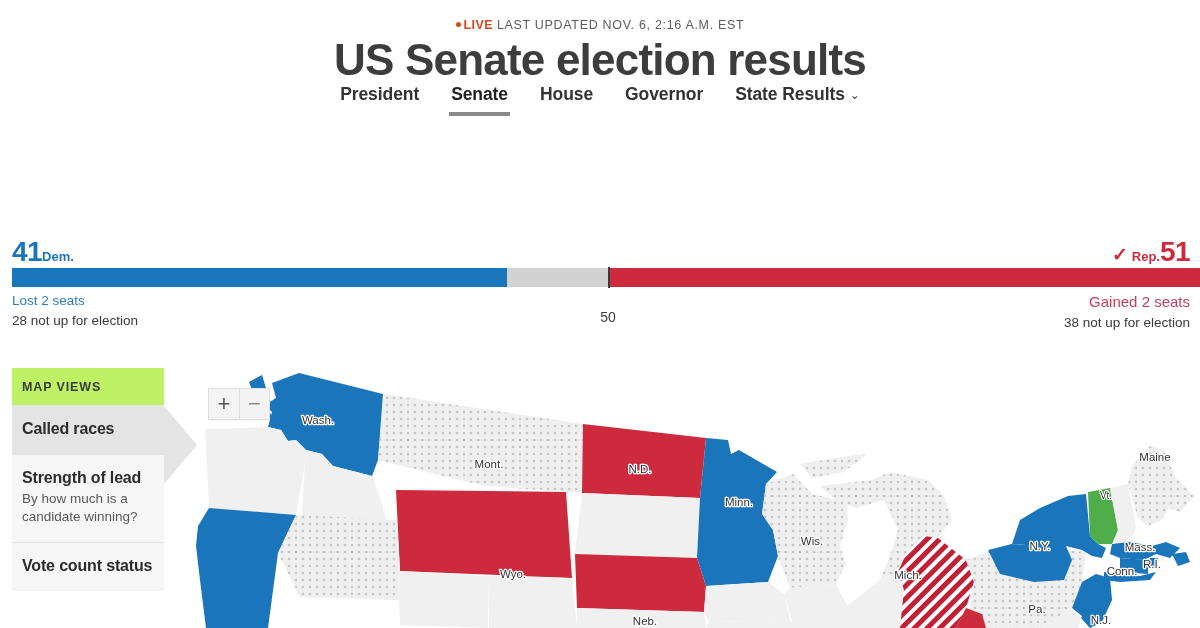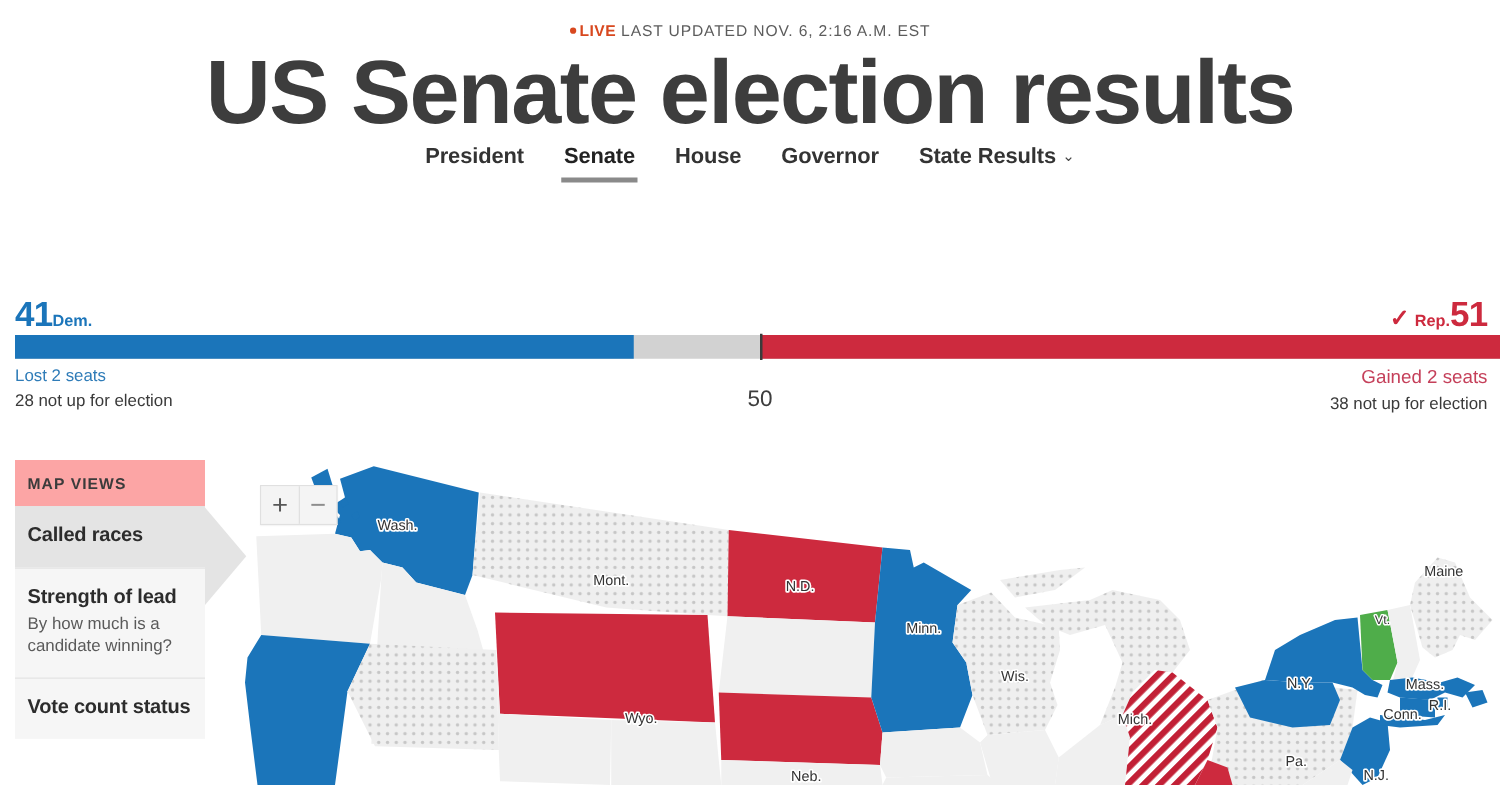--- a/index.html
+++ b/index.html
@@ -32,21 +32,21 @@
   .live-dot {
     display:inline-block;
     width: 5px; height: 5px; border-radius: 50%;
     background:#d8481f;
     vertical-align: 2px;
     margin-right: 3px;
   }
   h1.page-title {
     margin: 4px 0 0 0;
     text-align: center;
-    font-size: 72px;
+    font-size: 44px;
     line-height: 1.08;
     font-weight: 700;
     letter-spacing: -0.018em;
     color: #3d3d3d;
     font-family: "Liberation Sans", sans-serif;
   }
   .nav {
     text-align: center;
     white-space: nowrap;
   }
@@ -117,21 +117,21 @@
     position: absolute;
     top: -1px;
     width: 2px;
     height: 21px;
     background: #3b3b3b;
   }
   .bar-tick-label {
     position: absolute;
     top: 22px;
     transform: translateX(-50%);
-    font-size: 18px;
+    font-size: 14px;
     color: #3d3d3d;
   }
   .bar-foot { position: relative; height: 42px; margin-top: 4px; }
   .foot-left  { position:absolute; left: 4px; top: 0; }
   .foot-right { position:absolute; right: 2px; top: 0; text-align:right; }
   .foot-seats-dem { font-size: 13.5px; color:#2f7cb8; line-height: 1.45; }
   .foot-seats-rep { font-size: 15px; color:#c5405a; line-height: 1.45; }
   .foot-notup { font-size: 13.5px; color:#3a3a3a; line-height: 1.45; }
 
   
@@ -147,21 +147,21 @@
     width: 152px;
     background: #f6f6f6;
     z-index: 5;
   }
   .sb-head {
     font-size: 12.5px;
     font-weight: 700;
     letter-spacing: .07em;
     color: #3b3b3b;
     padding: 12px 0 11px 10px;
-    background:#fca5a5;
+    background:#bef264;
   }
   .sb-item {
     position: relative;
     padding: 14px 10px 16px 10px;
     border-top: 1px solid #e3e3e3;
     cursor: pointer;
     background: #f6f6f6;
   }
   .sb-item.selected { background: #e4e4e4; }
   .sb-item.selected:after {

